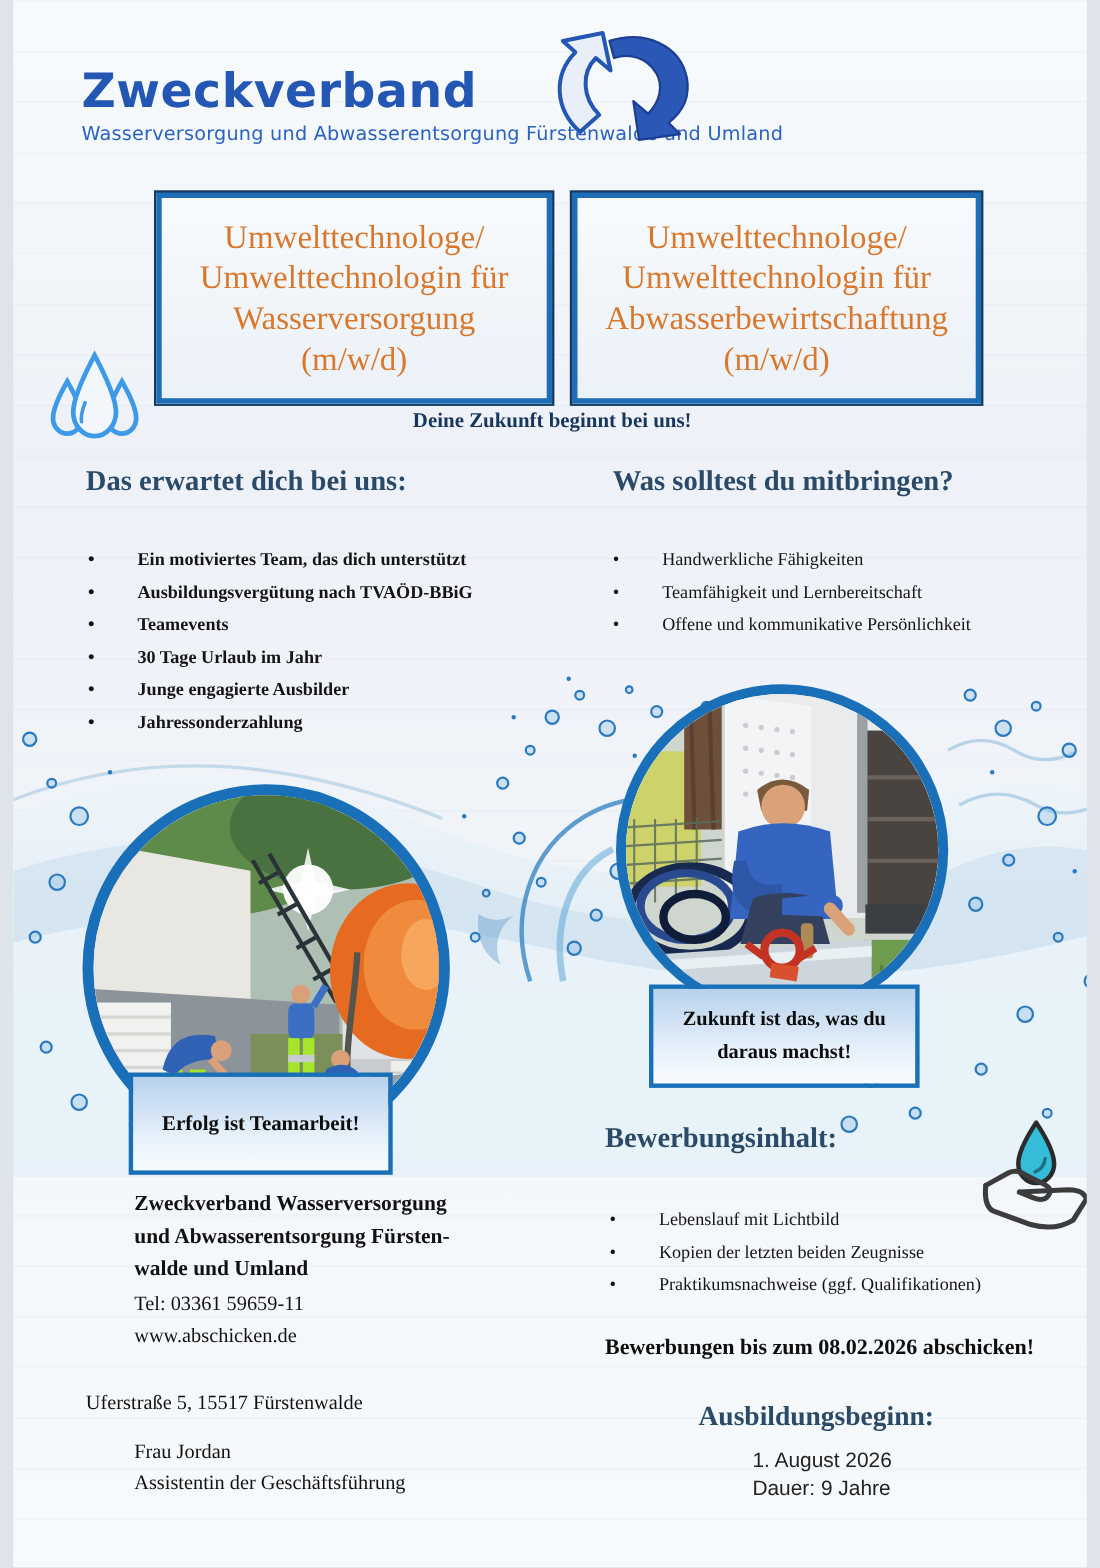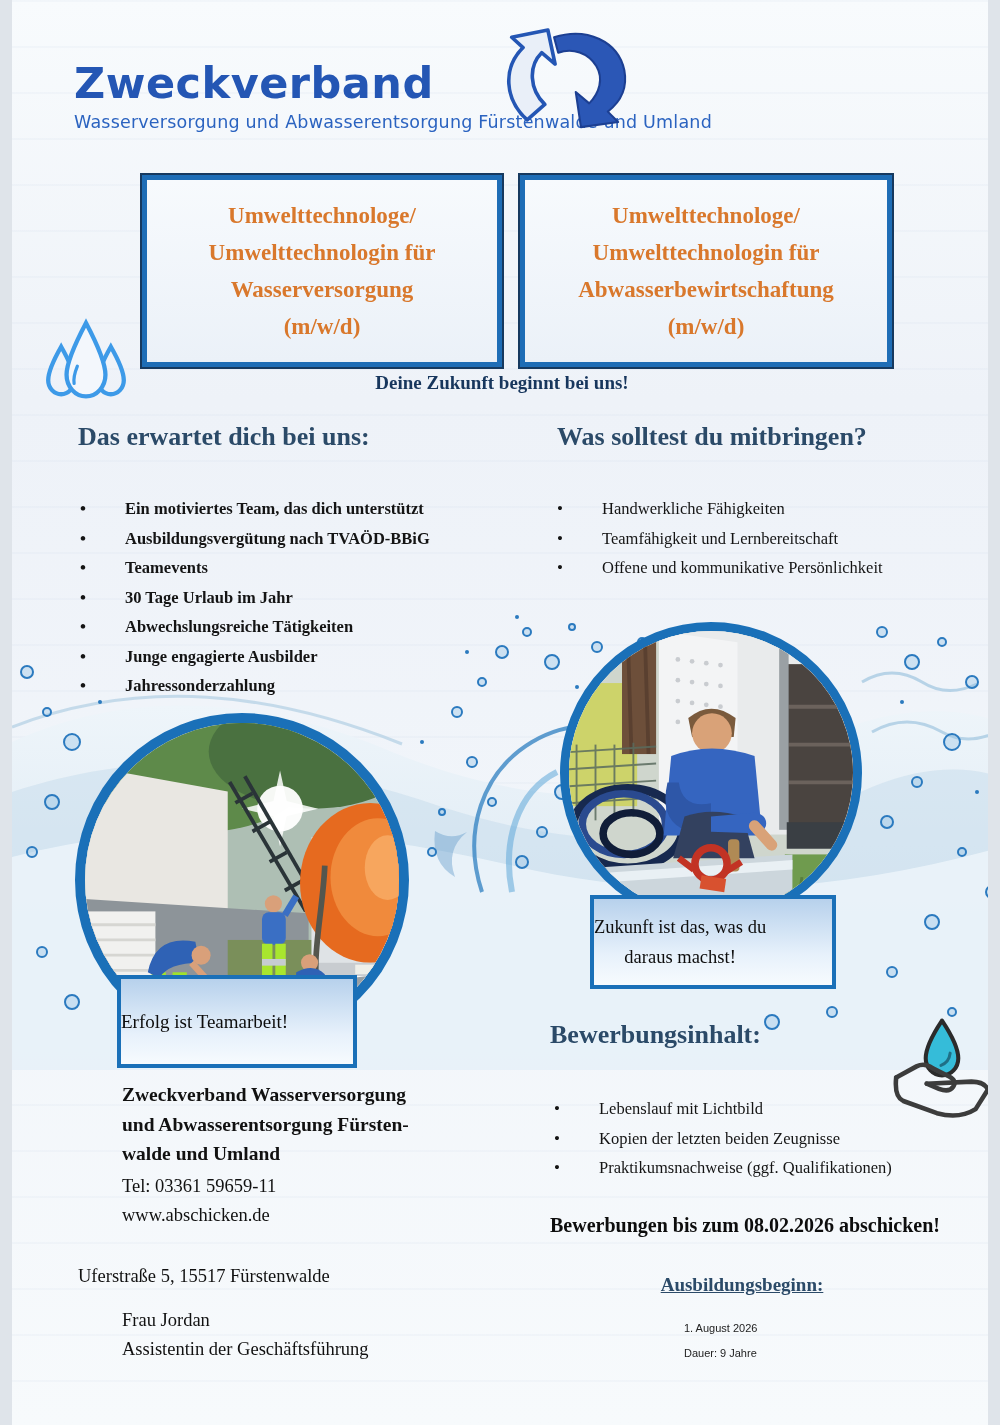--- a/index.html
+++ b/index.html
@@ -18,21 +18,21 @@
     font-weight:bold;font-size:43px;color:#2456b4;letter-spacing:.5px;z-index:3;}
   .tagline{position:absolute;left:62px;top:112px;font-family:"DejaVu Sans",sans-serif;
     font-size:17.5px;color:#2b63c0;letter-spacing:.2px;z-index:3;}
   .logo-icon{position:absolute;left:478px;top:24px;z-index:3;}
   
   .jobbox{position:absolute;top:175px;height:182px;border:5px solid #1e6db6;
     box-shadow:0 0 0 2px #16395f;background:linear-gradient(180deg,#f7fafd 0%,#ebf1f8 100%);
     display:flex;flex-direction:column;justify-content:center;text-align:center;z-index:3;}
   .jobbox.left{left:130px;width:350px;}
   .jobbox.right{left:508px;width:362px;}
-  .jobbox span{display:block;font-weight:bold;font-size:23px;line-height:37px;color:#d9782c;}
+  .jobbox span{display:block;font-weight:normal;font-size:30px;line-height:37px;color:#d9782c;}
   
   .drops-icon{position:absolute;left:20px;top:310px;z-index:3;}
   
   .slogan{position:absolute;left:290px;top:372px;width:400px;text-align:center;
     font-weight:bold;font-size:19px;color:#17365d;z-index:3;}
   
   .sec-title{position:absolute;font-weight:bold;font-size:26px;color:#2b4a68;z-index:3;}
   .sec-title.expect{left:66px;top:422px;}
   .sec-title.bring{left:545px;top:422px;}
   .sec-title.apply{left:538px;top:1020px;}
@@ -46,40 +46,40 @@
   ul.apply{left:540px;top:1100px;width:440px;}
   
   .waterband{position:absolute;left:0;top:592px;z-index:1;}
   
   .photo-circle{position:absolute;border-radius:50%;overflow:hidden;background:#fff;z-index:2;}
   .photo-circle.left{left:63px;top:713px;width:314px;height:314px;border:10px solid #1a70b8;}
   .photo-circle.right{left:548px;top:622px;width:284px;height:284px;border:9px solid #1a70b8;}
   
   .caption{position:absolute;border:4px solid #1a70b8;z-index:4;
     background:linear-gradient(180deg,#b7d1ec 0%,#e7f1fb 65%,#f7fbfe 100%);
-    display:flex;align-items:center;text-align:center;
-    font-weight:normal;color:#0d0d0d;}
+    display:flex;align-items:center;justify-content:center;text-align:center;
+    font-weight:bold;color:#0d0d0d;}
   .caption.left{left:105px;top:975px;width:232px;height:85px;font-size:19px;}
   .caption.right{left:578px;top:895px;width:238px;height:86px;font-size:18.5px;line-height:30px;}
   
   .contact{position:absolute;left:66px;width:420px;z-index:3;}
   .contact.org{top:1080px;font-weight:bold;font-size:19.5px;line-height:29.5px;}
   .contact.info{top:1172px;font-size:18.5px;line-height:29px;}
   .contact.addr{top:1266px;font-size:18.5px;}
   .contact.person{top:1306px;font-size:18.5px;line-height:29px;}
   .contact a{color:#111;text-decoration:none;}
   .contact span{display:block;margin-left:44px;}
   
   .hand-icon{position:absolute;left:874px;top:1014px;z-index:3;}
   .deadline{position:absolute;left:538px;top:1214px;width:452px;font-weight:bold;
     font-size:20px;color:#0d0d0d;z-index:3;}
   .startblock-title{position:absolute;left:560px;top:1274px;width:340px;text-align:center;
-    font-weight:bold;font-size:19px;color:#2b4a68;z-index:3;text-decoration:underline;}
+    font-weight:bold;font-size:25px;color:#2b4a68;z-index:3;}
   .startblock-lines{position:absolute;left:672px;top:1316px;z-index:3;
-    font-family:"Liberation Sans","DejaVu Sans",sans-serif;font-size:11px;line-height:25px;color:#222;}
+    font-family:"Liberation Sans","DejaVu Sans",sans-serif;font-size:19px;line-height:25px;color:#222;}
   .startblock-lines span{display:block;}
 </style>
 </head>
 <body>
 
 <div class="page">
 
   <div class="brand">Zweckverband</div>
   <div class="tagline">Wasserversorgung und Abwasserentsorgung Fürstenwalde und Umland</div>
   <div class="logo-icon">
@@ -114,21 +114,20 @@
   <div class="slogan">Deine Zukunft beginnt bei uns!</div>
 
   <div class="sec-title expect">Das erwartet dich bei uns:</div>
   <div class="sec-title bring">Was solltest du mitbringen?</div>
 
   <ul class="blist expect">
     <li>Ein motiviertes Team, das dich unterstützt</li>
     <li>Ausbildungsvergütung nach TVAÖD-BBiG</li>
     <li>Teamevents</li>
     <li>30 Tage Urlaub im Jahr</li>
-    <li>Abwechslungsreiche Tätigkeiten</li>
     <li>Junge engagierte Ausbilder</li>
     <li>Jahressonderzahlung</li>
   </ul>
   <ul class="blist bring">
     <li>Handwerkliche Fähigkeiten</li>
     <li>Teamfähigkeit und Lernbereitschaft</li>
     <li>Offene und kommunikative Persönlichkeit</li>
   </ul>
 
   <div class="waterband">

